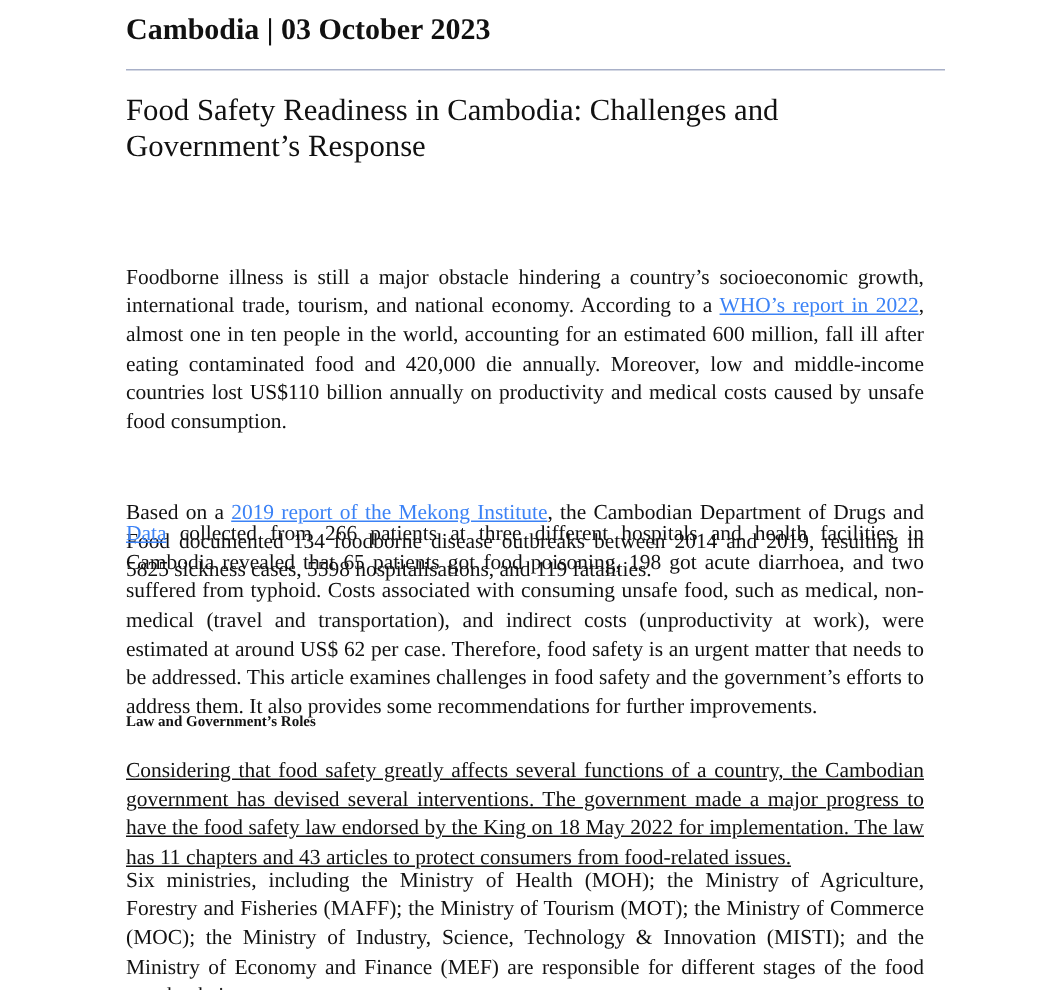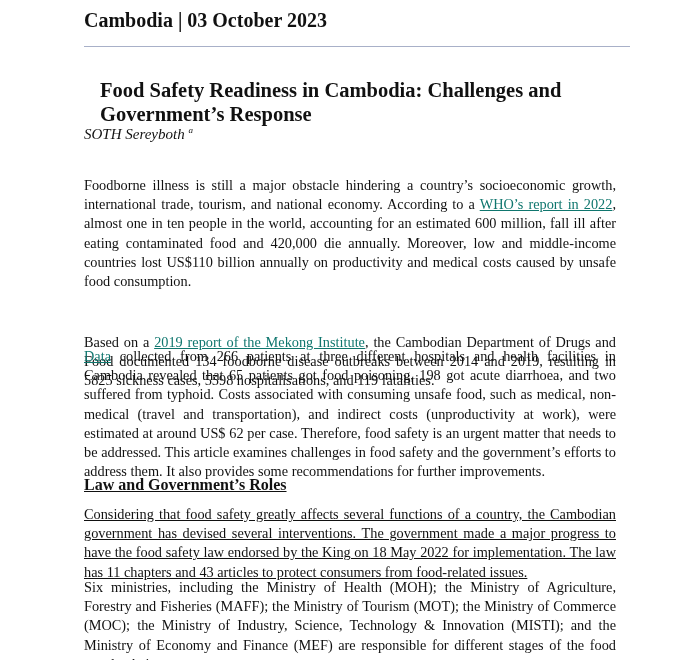--- a/index.html
+++ b/index.html
@@ -1,41 +1,37 @@
 <!DOCTYPE html>
 <html><head>
 <meta charset="utf-8">
 <style>
   html, body { margin: 0; padding: 0; background: #ffffff; }
   body { width: 700px; height: 660px; overflow: hidden; position: relative;
          font-family: "Liberation Serif", serif; color: #111; }
   .page { position: absolute; left: 84px; top: 0; width: 532px; }
   .header-line { position: absolute; top: 9px; left: 0; font-weight: bold; font-size: 20px; }
   .rule { position: absolute; left: 0; top: 46px; width: 546px; height: 1px; background: #a8b0c8; }
-  .title { position: absolute; top: 62px; left: 0; width: 540px; font-weight: bold; font-size: 20.5px; line-height: 24px; margin: 16px; }
+  .title { position: absolute; top: 62px; left: 0; width: 540px; font-weight: normal; font-size: 20.5px; line-height: 24px; margin: 0; }
   .authors { position: absolute; top: 120px; left: 0; font-style: italic; font-size: 15px; line-height: 20px; }
   .authors sup { font-size: 9px; vertical-align: 6px; }
   .body-text { position: absolute; left: 0; width: 532px; font-size: 14.3px; line-height: 19.2px; text-align: justify; margin: 0; }
-  .body-text a { color: #0f766e; text-decoration: underline; }
-  .section-heading { position: absolute; left: 0; font-weight: bold; font-size: 16px; margin: 0; text-decoration: underline; }
+  .body-text a { color: #3b82f6; text-decoration: underline; }
+  .section-heading { position: absolute; left: 0; font-weight: bold; font-size: 10px; margin: 0; }
 </style>
 </head>
 <body>
 
 <div class="page">
   <div class="header-line">Cambodia | 03 October 2023</div>
   <div class="rule"></div>
 
   <h1 class="title">Food Safety Readiness in Cambodia: Challenges and Government’s Response</h1>
 
   <div class="authors">
-    <div>
-      <span>SOTH Sereyboth</span>
-      <sup>a</sup>
-    </div>
   </div>
 
   <p class="body-text" style="top:176px;"><span>Foodborne illness is still a major obstacle hindering a country’s socioeconomic growth, international trade, tourism, and national economy. According to a </span><a href="#">WHO’s report in 2022</a><span>, almost one in ten people in the world, accounting for an estimated 600 million, fall ill after eating contaminated food and 420,000 die annually. Moreover, low and middle-income countries lost US$110 billion annually on productivity and medical costs caused by unsafe food consumption.</span></p>
 
   <p class="body-text" style="top:285px;margin-top:48px;"><span>Based on a </span><a href="#">2019 report of the Mekong Institute</a><span>, the Cambodian Department of Drugs and Food documented 134 foodborne disease outbreaks between 2014 and 2019, resulting in 5825 sickness cases, 5598 hospitalisations, and 119 fatalities.</span></p>
 
   <p class="body-text" style="top:347px;"><a href="#">Data</a><span> collected from 266 patients at three different hospitals and health facilities in Cambodia revealed that 65 patients got food poisoning, 198 got acute diarrhoea, and two suffered from typhoid. Costs associated with consuming unsafe food, such as medical, non-medical (travel and transportation), and indirect costs (unproductivity at work), were estimated at around US$ 62 per case. Therefore, food safety is an urgent matter that needs to be addressed. This article examines challenges in food safety and the government’s efforts to address them. It also provides some recommendations for further improvements.</span></p>
 
   <h2 class="section-heading" style="top:476px;">Law and Government’s Roles</h2>
 

